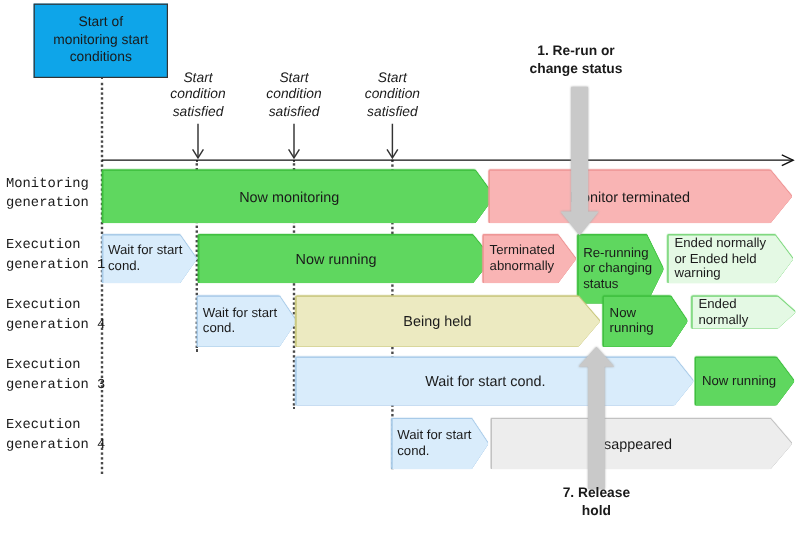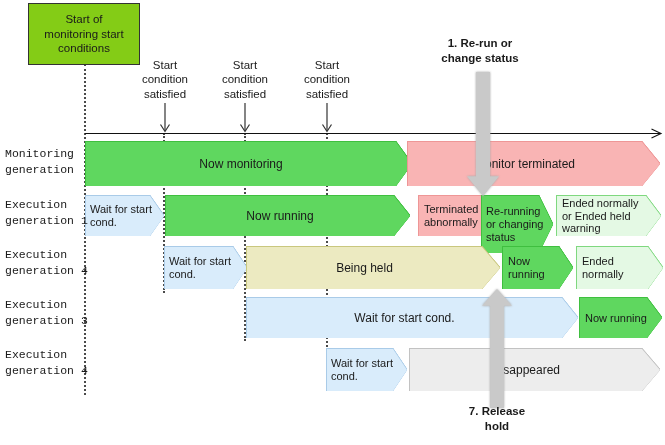--- a/index.html
+++ b/index.html
@@ -3,27 +3,27 @@
 <meta charset="utf-8">
 <style>
   html,body{margin:0;padding:0;background:#fff;}
   #canvas{position:relative;width:665px;height:445px;background:#fff;overflow:hidden;
           font-family:"Liberation Sans",sans-serif;color:#1a1a1a;}
 
   
   .dot{position:absolute;width:0;border-left:2px dotted #4a4a4a;z-index:1;}
 
   
-  .startbox{position:absolute;left:28px;top:3px;width:110px;height:60px;background:#84cc16;
+  .startbox{position:absolute;left:28px;top:3px;width:110px;height:60px;background:#0ea5e9;
             border:1.6px solid #333;display:flex;align-items:center;justify-content:center;
             text-align:center;font-size:11.5px;line-height:1.3;z-index:4;}
   .startbox span{display:block;max-width:88px;}
 
   
-  .condlabel{position:absolute;width:64px;text-align:center;font-size:11.5px;line-height:1.25;z-index:4;}
+  .condlabel{position:absolute;width:64px;text-align:center;font-size:11.5px;line-height:1.25;z-index:4;font-style:italic;}
 
   
   .thin{position:absolute;z-index:3;}
 
   
   .rowlabel{position:absolute;left:5px;width:86px;font-size:11.5px;line-height:1.35;z-index:4;font-family:Liberation Mono, monospace;}
 
   
   .segw{position:absolute;z-index:2;
         filter:drop-shadow(0.8px 0 0 var(--bd)) drop-shadow(-0.8px 0 0 var(--bd))
@@ -101,40 +101,40 @@
   <div class="segw pink tip18" style="left:408px;top:142px;width:252px;height:44px">
     <div class="seg center big">Monitor terminated</div>
   </div>
 
   <div class="segw blue tip14" style="left:86px;top:196px;width:78px;height:40px">
     <div class="seg left tight">Wait for start cond.</div>
   </div>
   <div class="segw green" style="left:166px;top:196px;width:244px;height:40px">
     <div class="seg center big">Now running</div>
   </div>
-  <div class="segw pink tip15" style="left:419px;top:196px;width:77px;height:40px">
+  <div class="segw pink tip15" style="left:403px;top:196px;width:77px;height:40px">
     <div class="seg left">Terminated abnormally</div>
   </div>
   <div class="segw green tip14" style="left:482px;top:196px;width:71px;height:57px">
     <div class="seg left tight">Re-running or changing status</div>
   </div>
   <div class="segw palegreen tip15" style="left:557px;top:196px;width:104px;height:40px">
     <div class="seg left">Ended normally or Ended held warning</div>
   </div>
 
   <div class="segw blue tip14" style="left:165px;top:247px;width:82px;height:42px">
     <div class="seg left tight">Wait for start cond.</div>
   </div>
   <div class="segw yellow tip18" style="left:247px;top:247px;width:253px;height:42px">
     <div class="seg center big">Being held</div>
   </div>
   <div class="segw green tip14" style="left:503px;top:247px;width:70px;height:42px">
     <div class="seg left">Now running</div>
   </div>
-  <div class="segw palegreen tip15" style="left:577px;top:247px;width:86px;height:42px">
+  <div class="segw palegreen tip15" style="left:577px;top:247px;width:86px;height:27px">
     <div class="seg left">Ended normally</div>
   </div>
 
   <div class="segw blue" style="left:247px;top:298px;width:331px;height:40px">
     <div class="seg center big">Wait for start cond.</div>
   </div>
   <div class="segw green tip15" style="left:580px;top:298px;width:82px;height:40px">
     <div class="seg left">Now running</div>
   </div>
 

